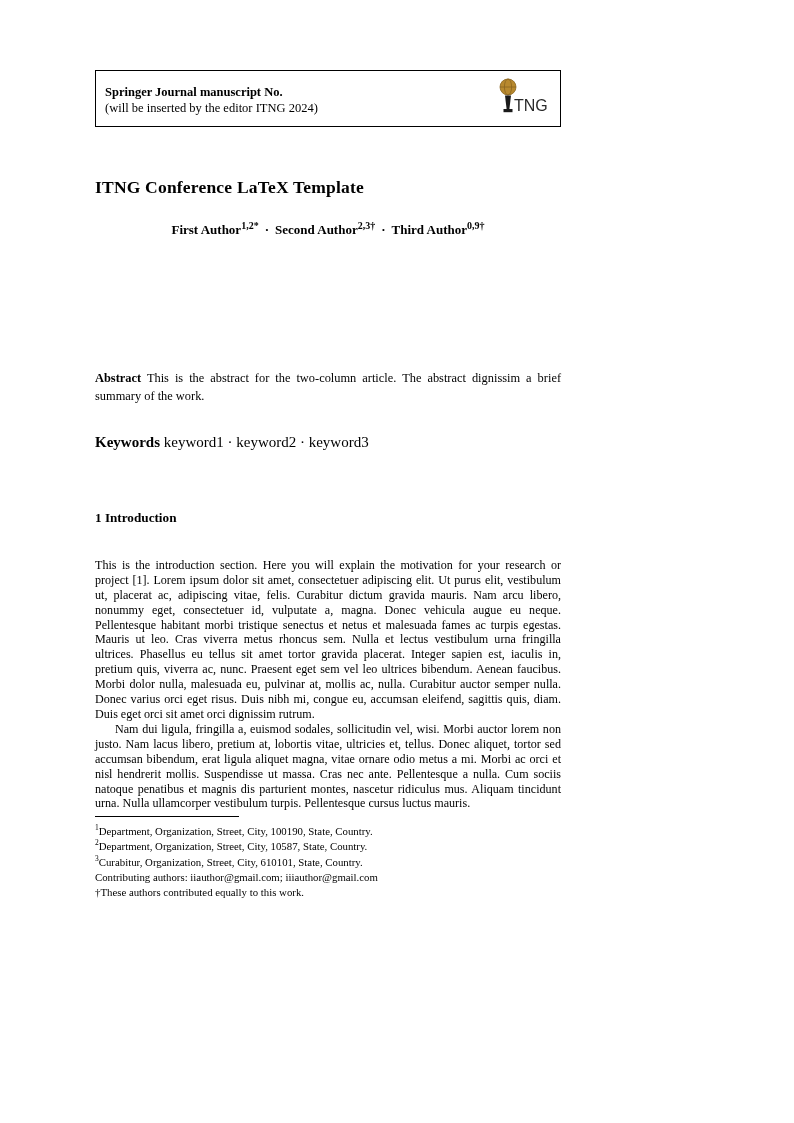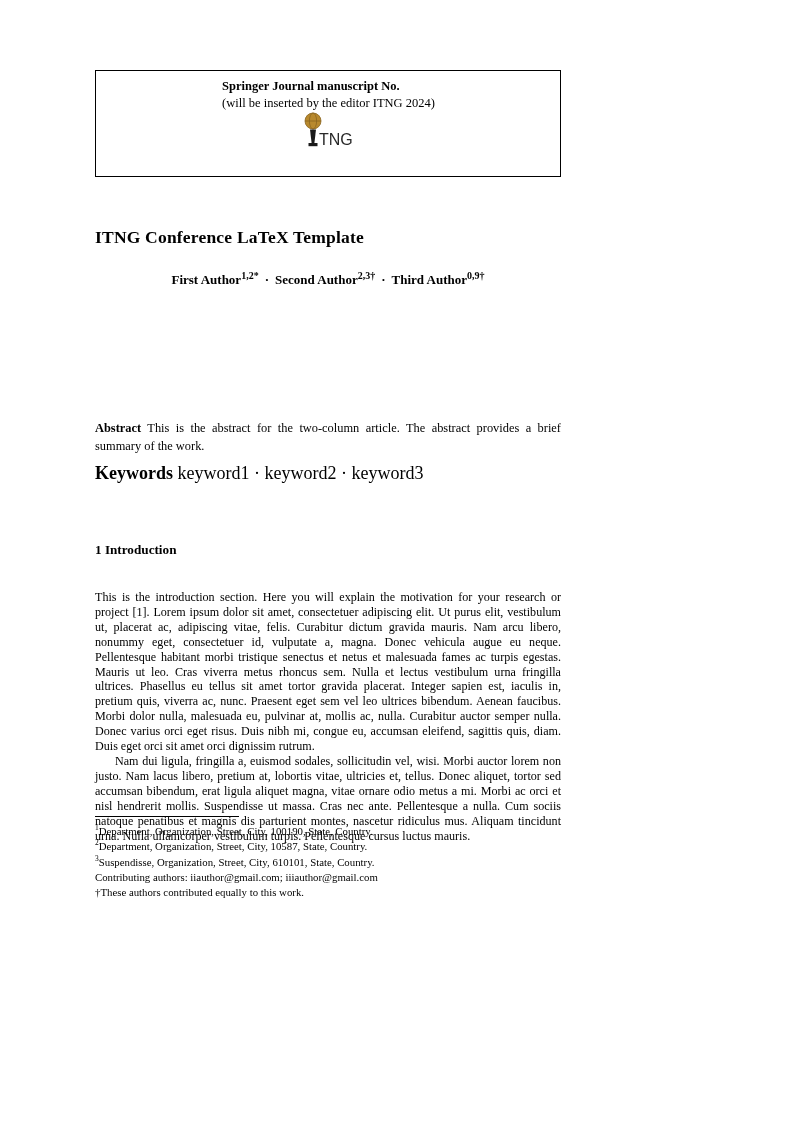--- a/index.html
+++ b/index.html
@@ -14,27 +14,26 @@
     overflow: hidden;
   }
   .content {
     position: absolute;
     left: 95px;
     top: 70px;
     width: 466px;
   }
   .header-box {
     border: 1.3px solid #000;
-    padding: 7px 8px 19px 9px;
+    padding: 7px 8px 3px 9px;
     display: flex;
     justify-content: space-between;
     align-items: center;
     font-size: 12.5px;
     line-height: 1.35;
-    flex-direction: column;
   }
   .header-text .bold-line { font-weight: bold; }
   .logo { margin-right: 4px; }
   .paper-title {
     margin-top: 50px;
     font-weight: bold;
     font-size: 17.5px;
     letter-spacing: 0.2px;
   }
   .authors {
@@ -46,22 +45,22 @@
   .authors sup { font-size: 10px; }
   .authors .sep { padding: 0 6px; }
   .abstract {
     margin-top: 132px;
     font-size: 12.4px;
     line-height: 1.45;
     text-align: justify;
   }
   .lbl { font-weight: bold; }
   .keywords {
-    margin-top: 4px;
-    font-size: 18px;
+    margin-top: 26px;
+    font-size: 15px;
     line-height: 1.45;
   }
   .section-heading {
     margin-top: 56px;
     font-size: 13.2px;
     font-weight: bold;
   }
   .body-par {
     margin-top: 32px;
     font-size: 12.1px;
@@ -112,36 +111,36 @@
     </div>
 
     <div class="paper-title">ITNG Conference LaTeX Template</div>
 
     <div class="authors">
       <span><span>First Author</span><sup>1,2*</sup></span><span class="sep">·</span><span><span>Second Author</span><sup>2,3†</sup></span><span class="sep">·</span><span><span>Third Author</span><sup>0,9†</sup></span>
     </div>
 
     <div class="abstract">
       <span class="lbl">Abstract</span>
-      <span>This is the abstract for the two-column article. The abstract provides a brief summary of the work.</span>
+      <span>This is the abstract for the two-column article. The abstract dignissim a brief summary of the work.</span>
     </div>
 
     <div class="keywords">
       <span class="lbl">Keywords</span>
       <span>keyword1 · keyword2 · keyword3</span>
     </div>
 
     <div class="section-heading">1 Introduction</div>
     <p class="body-par">This is the introduction section. Here you will explain the motivation for your research or project [1]. Lorem ipsum dolor sit amet, consectetuer adipiscing elit. Ut purus elit, vestibulum ut, placerat ac, adipiscing vitae, felis. Curabitur dictum gravida mauris. Nam arcu libero, nonummy eget, consectetuer id, vulputate a, magna. Donec vehicula augue eu neque. Pellentesque habitant morbi tristique senectus et netus et malesuada fames ac turpis egestas. Mauris ut leo. Cras viverra metus rhoncus sem. Nulla et lectus vestibulum urna fringilla ultrices. Phasellus eu tellus sit amet tortor gravida placerat. Integer sapien est, iaculis in, pretium quis, viverra ac, nunc. Praesent eget sem vel leo ultrices bibendum. Aenean faucibus. Morbi dolor nulla, malesuada eu, pulvinar at, mollis ac, nulla. Curabitur auctor semper nulla. Donec varius orci eget risus. Duis nibh mi, congue eu, accumsan eleifend, sagittis quis, diam. Duis eget orci sit amet orci dignissim rutrum.</p>
     <p class="body-par indent">Nam dui ligula, fringilla a, euismod sodales, sollicitudin vel, wisi. Morbi auctor lorem non justo. Nam lacus libero, pretium at, lobortis vitae, ultricies et, tellus. Donec aliquet, tortor sed accumsan bibendum, erat ligula aliquet magna, vitae ornare odio metus a mi. Morbi ac orci et nisl hendrerit mollis. Suspendisse ut massa. Cras nec ante. Pellentesque a nulla. Cum sociis natoque penatibus et magnis dis parturient montes, nascetur ridiculus mus. Aliquam tincidunt urna. Nulla ullamcorper vestibulum turpis. Pellentesque cursus luctus mauris.</p>
 
   </div>
 
   <div class="footnotes">
     <div class="fn-rule"></div>
     <div class="fn"><sup>1</sup><span>Department, Organization, Street, City, 100190, State, Country.</span></div>
     <div class="fn"><sup>2</sup><span>Department, Organization, Street, City, 10587, State, Country.</span></div>
-    <div class="fn"><sup>3</sup><span>Suspendisse, Organization, Street, City, 610101, State, Country.</span></div>
+    <div class="fn"><sup>3</sup><span>Curabitur, Organization, Street, City, 610101, State, Country.</span></div>
     <div class="fn"><sup></sup><span>Contributing authors: iiauthor@gmail.com; iiiauthor@gmail.com</span></div>
     <div class="fn"><sup></sup><span>†These authors contributed equally to this work.</span></div>
   </div>
 
 </div>
 
 </body></html>

